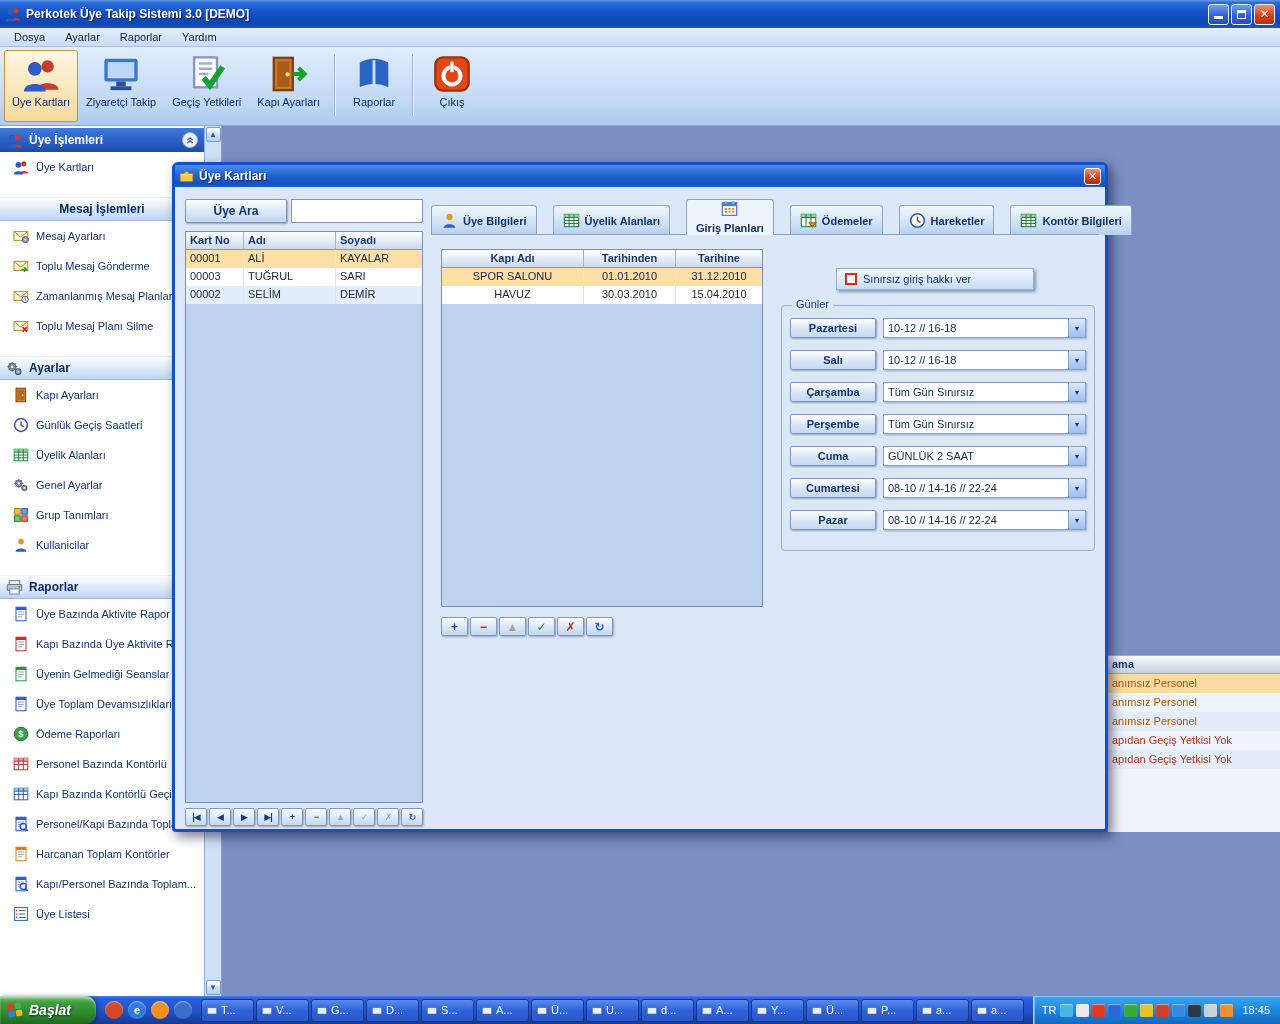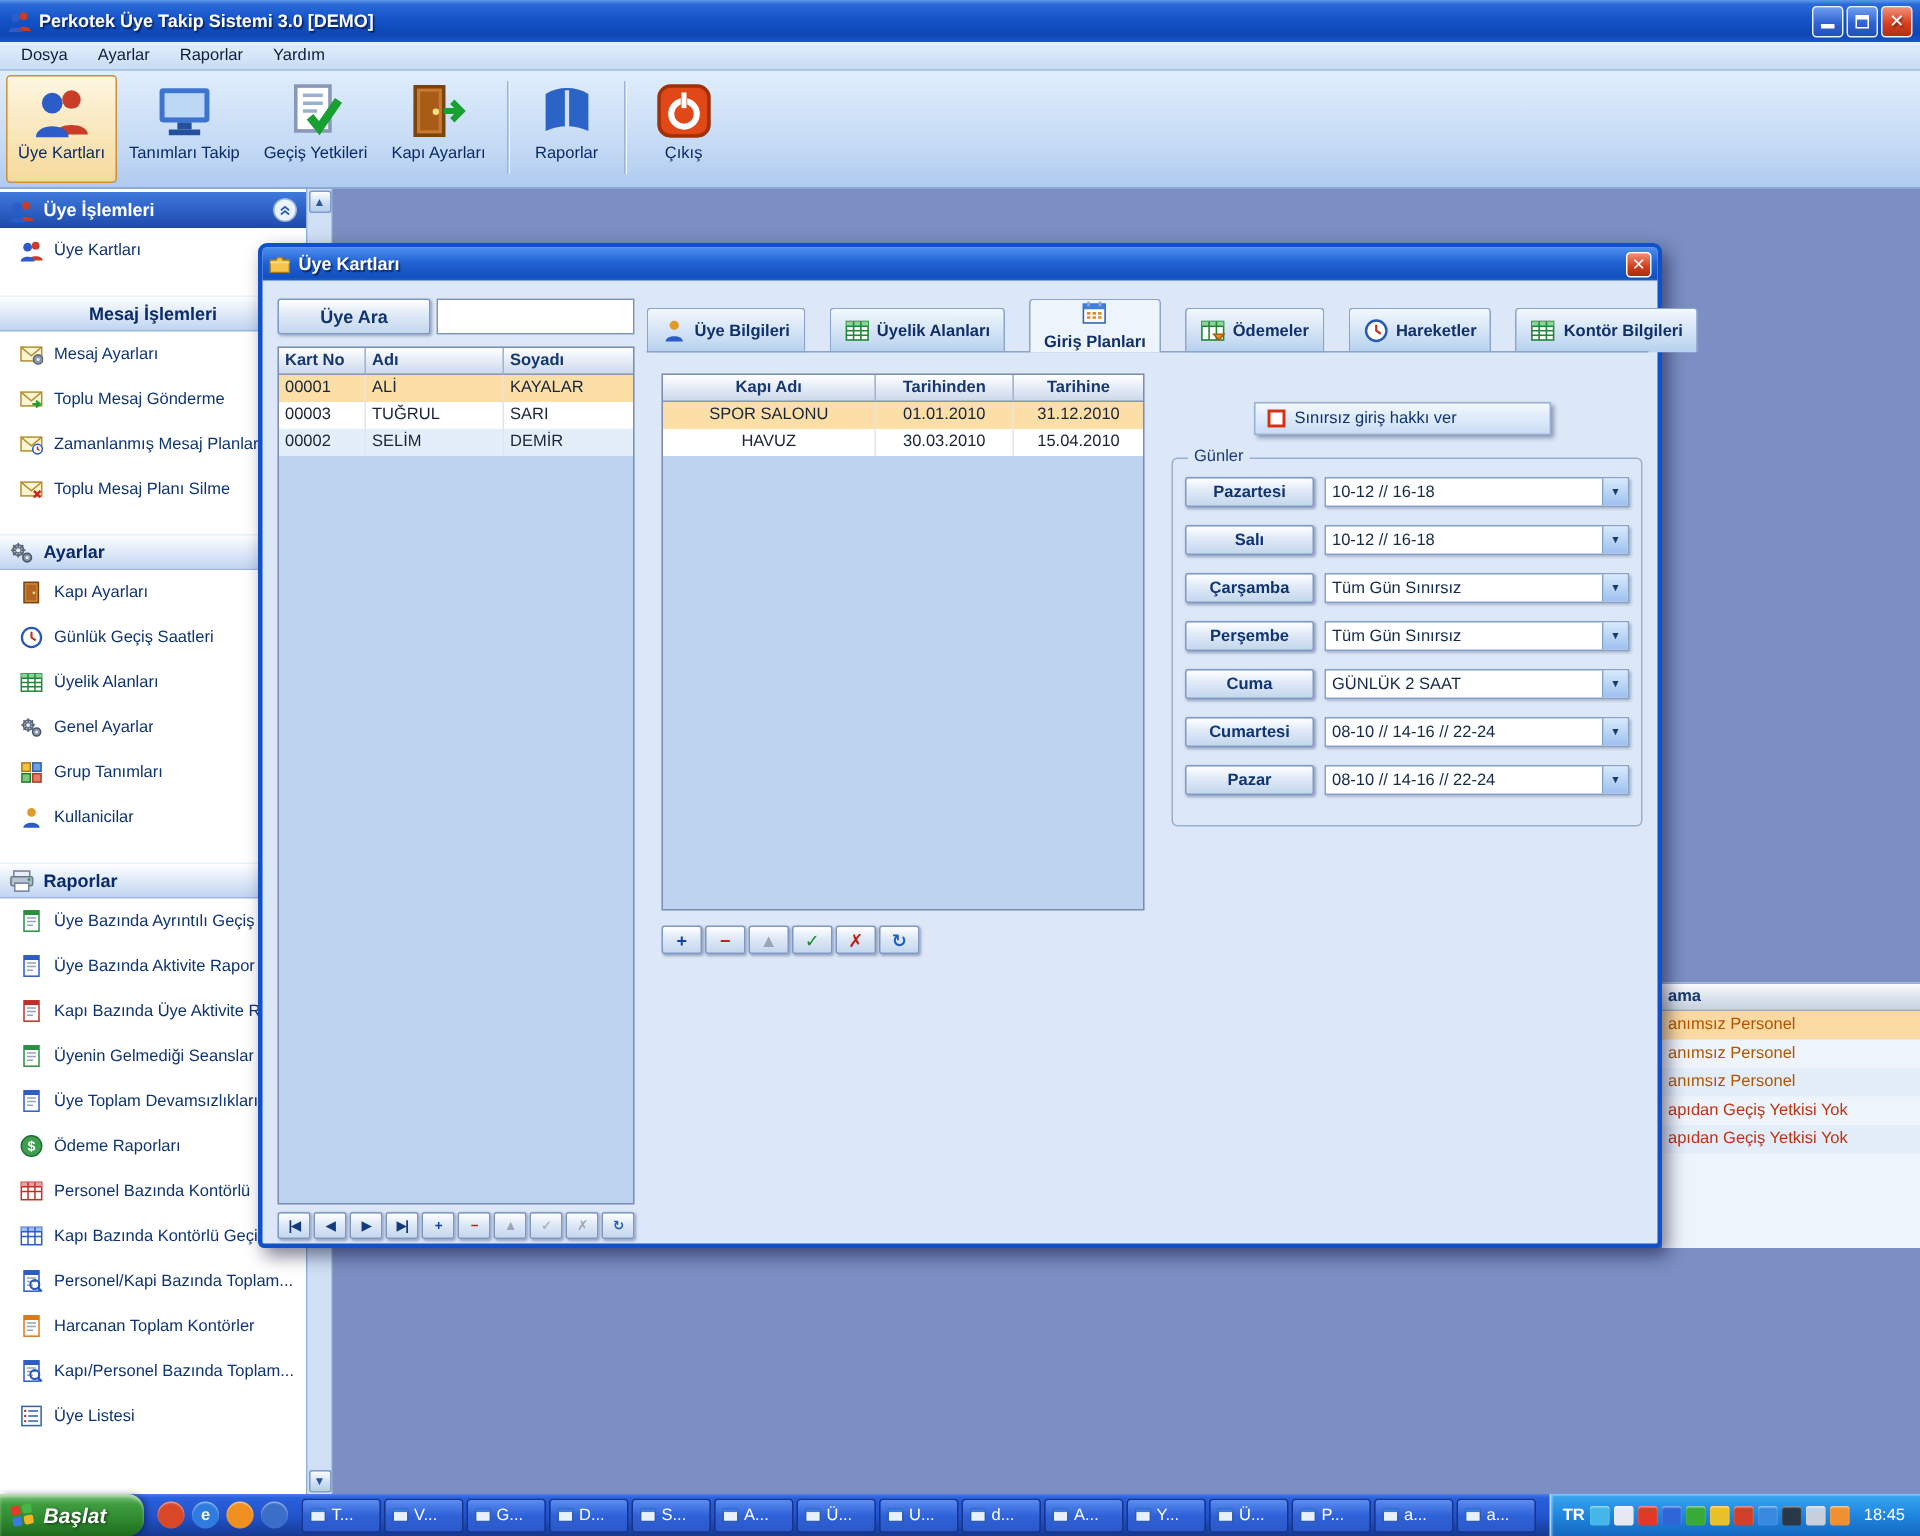--- a/index.html
+++ b/index.html
@@ -125,21 +125,21 @@
   color:#fff; font-weight:bold; font-size:14px; font-style:italic; text-shadow:1px 1px 2px rgba(0,0,0,.55);
   box-shadow:inset 0 2px 2px rgba(255,255,255,.45), 2px 0 4px rgba(0,0,0,.35); }
 #quicklaunch { display:flex; align-items:center; gap:5px; padding:0 9px; }
 .ql-icon { width:18px; height:18px; border-radius:50%; display:flex; align-items:center; justify-content:center; color:#fff; font-weight:bold; font-size:11px; box-shadow:inset 0 1px 1px rgba(255,255,255,.5); }
 #tasks { display:flex; align-items:center; gap:2px; flex:1; overflow:hidden; }
 .task-btn { width:53px; height:23px; background:linear-gradient(180deg,#5b8cf0,#2f62d8 50%,#2a58c8); border:1px solid #18348c; border-radius:3px;
   color:#fff; display:flex; align-items:center; gap:3px; padding:0 4px; white-space:nowrap; overflow:hidden; flex:0 0 auto; }
 .task-label { overflow:hidden; text-overflow:clip; }
 #tray { height:28px; display:flex; align-items:center; gap:4px; padding:0 10px 0 8px; margin-left:auto;
   background:linear-gradient(180deg,#3aa8f2 0%,#1f86e0 50%,#1468c0 100%); border-left:1px solid #a8d8f8; box-shadow:inset 1px 1px 1px rgba(255,255,255,.4); }
-#tray-lang { color:#fff; font-weight:bold; }
+#tray-lang { color:#fff; font-weight:normal; }
 #tray-icons { display:flex; align-items:center; gap:3px; }
 .tray-icon { width:13px; height:13px; border-radius:2px; box-shadow:inset 0 1px 1px rgba(255,255,255,.5); }
 #tray-clock { color:#fff; margin-left:5px; }
 </style>
 </head>
 <body>
 
 <div id="screen">
 
   <div id="titlebar">
@@ -188,21 +188,21 @@
       </div>
       <div class="tool-btn">
         <span class="icon">
           <svg width="38" height="38" viewBox="0 0 16 16">
             <rect x="1" y="1.6" width="14" height="9.6" rx="1" fill="#3c74d0"></rect>
             <rect x="2.4" y="3" width="11.2" height="6.8" fill="#bcd8f4"></rect>
             <rect x="6" y="11.2" width="4" height="2" fill="#24509c"></rect>
             <rect x="3.6" y="13.2" width="8.8" height="1.6" fill="#24509c"></rect>
           </svg>
         </span>
-        <div class="tool-label">Tanımları Takip</div>
+        <div class="tool-label">Ziyaretçi Takip</div>
       </div>
       <div class="tool-btn">
         <span class="icon">
           <svg width="38" height="38" viewBox="0 0 16 16">
             <rect x="2.6" y="1" width="9.6" height="12.6" fill="#fff" stroke="#8898b8"></rect>
             <path d="M4.6 3.6h5.6M4.6 5.8h5.6M4.6 8h4" stroke="#9ab0d0" fill="none"></path>
             <path d="M6.6 9.6l2.6 3.2L14.6 5" stroke="#18a030" stroke-width="2.4" fill="none"></path>
           </svg>
         </span>
         <div class="tool-label">Geçiş Yetkileri</div>
@@ -401,30 +401,20 @@
           <div class="side-header plain">
             <span class="icon">
               <svg width="17" height="17" viewBox="0 0 16 16">
                 <rect x="3" y="1.6" width="10" height="3.6" fill="#e8eef6" stroke="#788898"></rect>
                 <rect x="1.2" y="5.2" width="13.6" height="5.6" rx="1" fill="#b8c4d4" stroke="#687888"></rect>
                 <rect x="3.6" y="9.2" width="8.8" height="5" fill="#fff" stroke="#788898"></rect>
                 <circle cx="12.6" cy="7" r=".9" fill="#2a9040"></circle>
               </svg>
             </span>
             <span class="side-header-label">Raporlar</span>
-          </div>
-          <div class="side-item">
-            <span class="icon">
-              <svg width="16" height="16" viewBox="0 0 16 16">
-                <rect x="3" y="1.2" width="10" height="13.6" fill="#fff" stroke="#2a9040"></rect>
-                <rect x="3" y="1.2" width="10" height="2.8" fill="#2a9040"></rect>
-                <path d="M5 6h6M5 8.4h6M5 10.8h4" stroke="#90a4c0" fill="none"></path>
-              </svg>
-            </span>
-            <span class="side-item-label">Üye Bazında Ayrıntılı Geçiş</span>
           </div>
           <div class="side-item">
             <span class="icon">
               <svg width="16" height="16" viewBox="0 0 16 16">
                 <rect x="3" y="1.2" width="10" height="13.6" fill="#fff" stroke="#2b5cc8"></rect>
                 <rect x="3" y="1.2" width="10" height="2.8" fill="#2b5cc8"></rect>
                 <path d="M5 6h6M5 8.4h6M5 10.8h4" stroke="#90a4c0" fill="none"></path>
               </svg>
             </span>
             <span class="side-item-label">Üye Bazında Aktivite Rapor</span>

